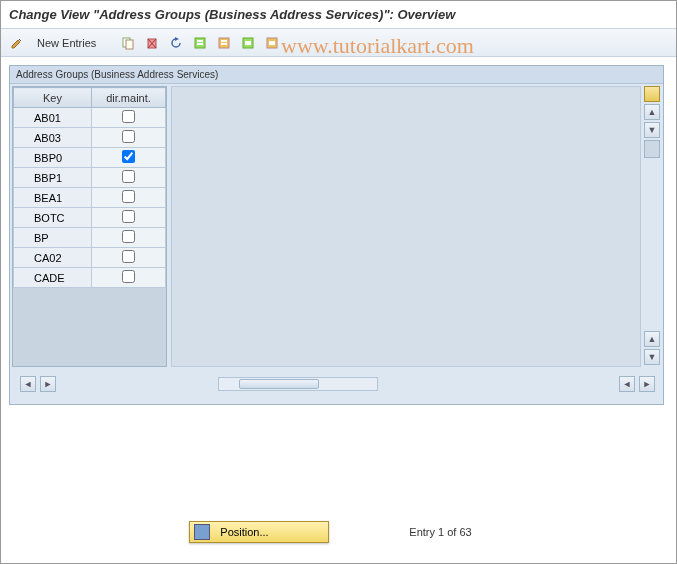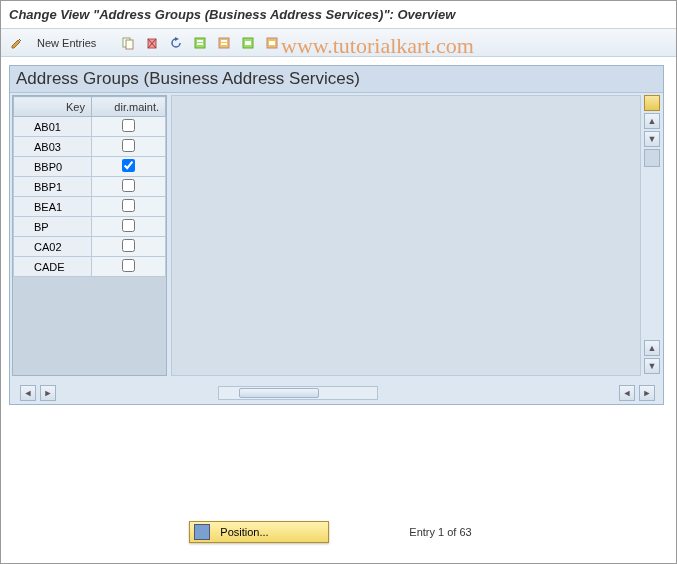--- a/index.html
+++ b/index.html
@@ -51,42 +51,42 @@
       border: 1px solid #9fb5c9;
       background: #dde7f1;
       width: 655px;
       height: 340px;
       position: relative;
     }
     .panel-title {
       background: #cfdceb;
       border-bottom: 1px solid #b2c4d6;
       padding: 3px 6px;
-      font-size: 17px;
+      font-size: 10px;
       color: #333;
     }
     .table-wrap {
       position: relative;
       height: 310px;
     }
     .table-area {
       display: flex;
       height: 285px;
     }
     .grid {
       background: #c8d4e0;
       border: 1px solid #9fb5c9;
       margin: 2px;
     }
     .grid table { border-collapse: collapse; }
     .grid th {
       background: linear-gradient(#e9eff6, #d5dfea);
       border: 1px solid #a9bbce;
       font-weight: normal;
-      text-align: right;
+      text-align: center;
       padding: 2px 6px;
       font-size: 11px;
       color: #333;
       height: 20px;
     }
     .grid td {
       border: 1px solid #bccbdb;
       background: #f0f4f9;
       padding: 1px 20px;
       height: 20px;
@@ -279,20 +279,24 @@
             <tr>
                 <td class="key">BBP0</td>
                 <td class="chk"><input type="checkbox" checked="" style=""></td>
               </tr>
             <tr>
                 <td class="key">BBP1</td>
                 <td class="chk"><input type="checkbox" style=""></td>
               </tr>
             <tr>
                 <td class="key">BEA1</td>
+                <td class="chk"><input type="checkbox" style=""></td>
+              </tr>
+            <tr>
+                <td class="key">BOTC</td>
                 <td class="chk"><input type="checkbox" style=""></td>
               </tr>
             <tr>
                 <td class="key">BP</td>
                 <td class="chk"><input type="checkbox" style=""></td>
               </tr>
             <tr>
                 <td class="key">CA02</td>
                 <td class="chk"><input type="checkbox" style=""></td>
               </tr>

